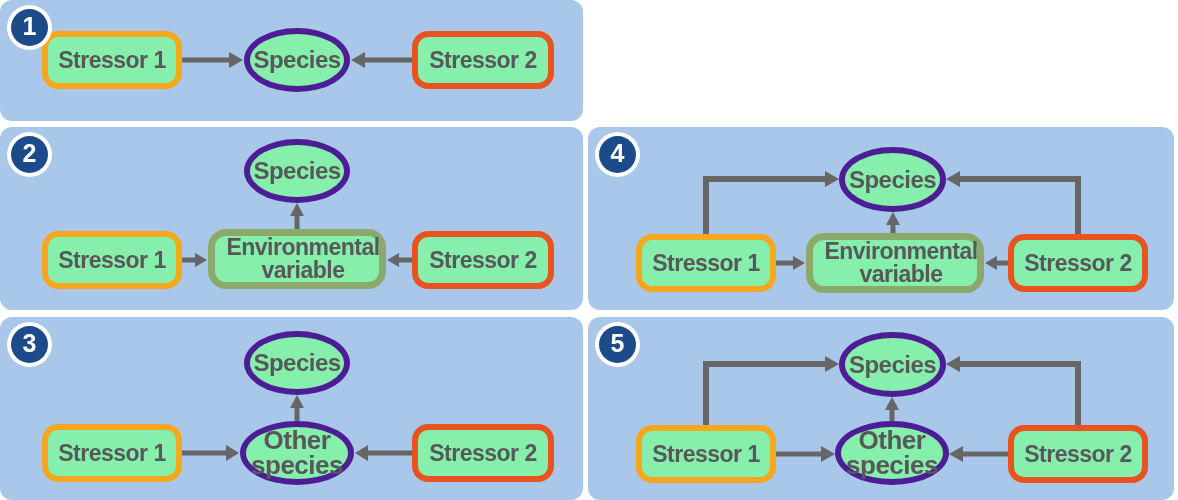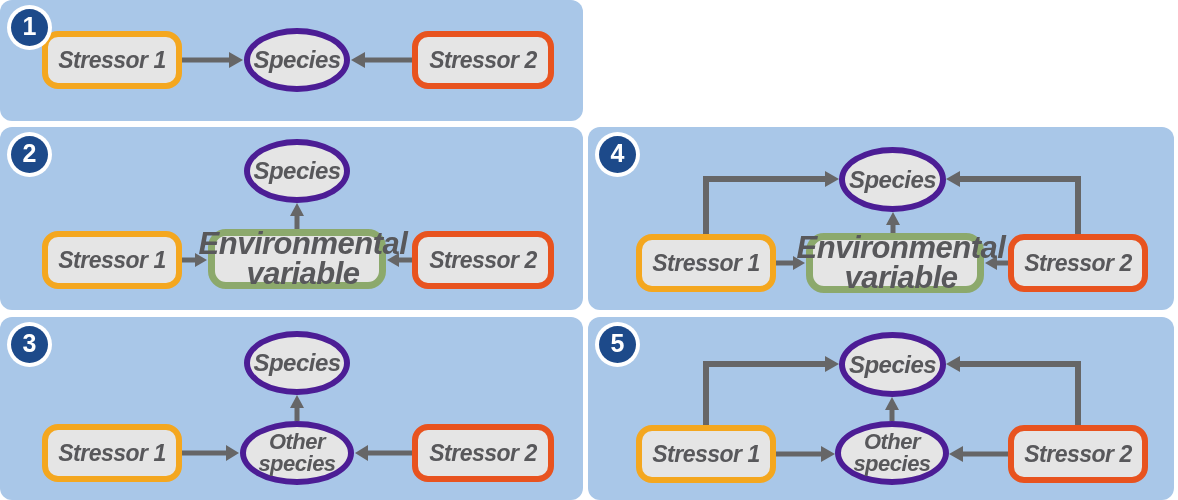--- a/index.html
+++ b/index.html
@@ -29,45 +29,44 @@
     width: 37px; height: 37px;
     border-radius: 50%;
     background: #1d4a8a;
     color: #ffffff;
     font-size: 25px; font-weight: bold;
     display: flex; align-items: center; justify-content: center;
     padding-bottom: 2px;
   }
   .node {
     position: absolute;
-    background: #e5e5e5;
+    background: #86efac;
     color: #58585b;
     font-weight: bold;
     display: flex; align-items: center; justify-content: center;
     text-align: center;
     letter-spacing: -0.5px;
     z-index: 2;
     line-height: 0.98;
     white-space: pre-line;
-    font-style: italic;
   }
   .box {
     border: 6px solid #f4a71f;
     border-radius: 16px;
     font-size: 23px;
   }
   .box.orange { border-color: #f4a71f; }
   .box.red    { border-color: #e8531f; text-align: right; }
-  .box.green  { border-color: #8ca96c; border-width: 7px; border-radius: 18px; font-size: 31px; padding-left: 12px; }
+  .box.green  { border-color: #8ca96c; border-width: 7px; border-radius: 18px; font-size: 23px; padding-left: 12px; }
   .ellipse {
     border: 6px solid #4c1d95;
     border-radius: 50%;
     font-size: 24px;
   }
-  .ellipse.small { font-size: 22px; }
+  .ellipse.small { font-size: 26px; }
   .arrows {
     position: absolute;
     left: 0; top: 0;
     z-index: 1;
   }
   .arrows line, .arrows path { stroke: #666667; fill: none; }
   .arrows polygon { fill: #666667; }
   .sline { stroke-width: 5; }
   .eline { stroke-width: 6; }
 </style>

